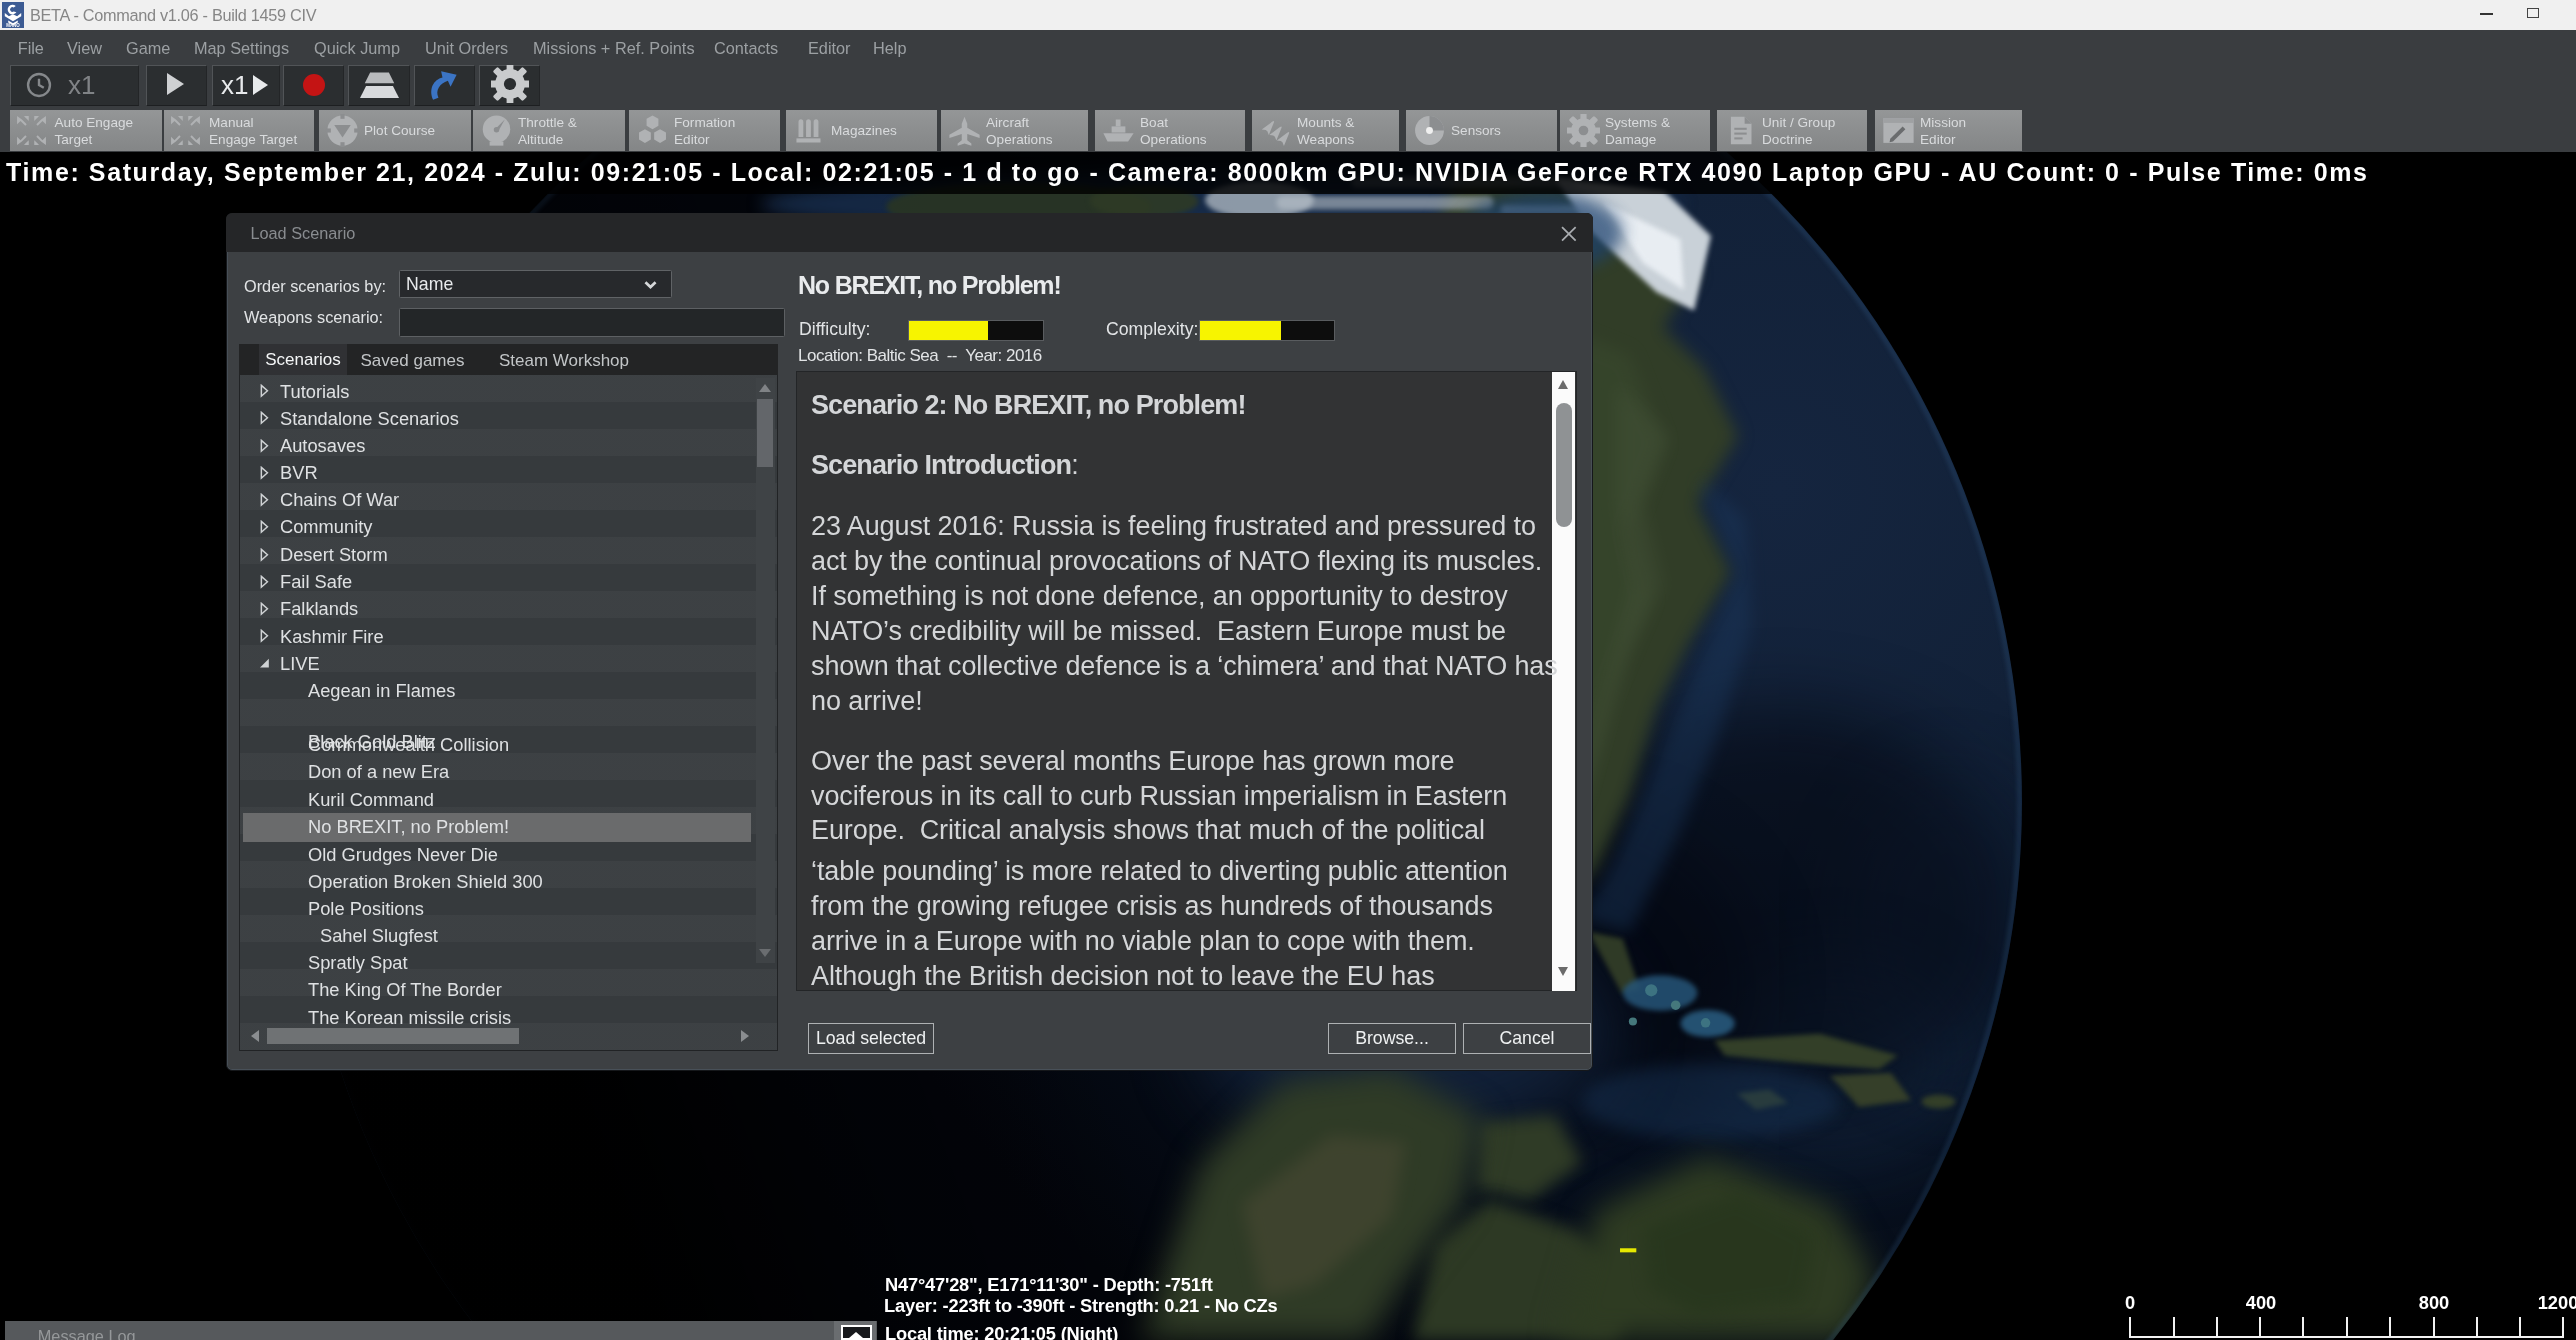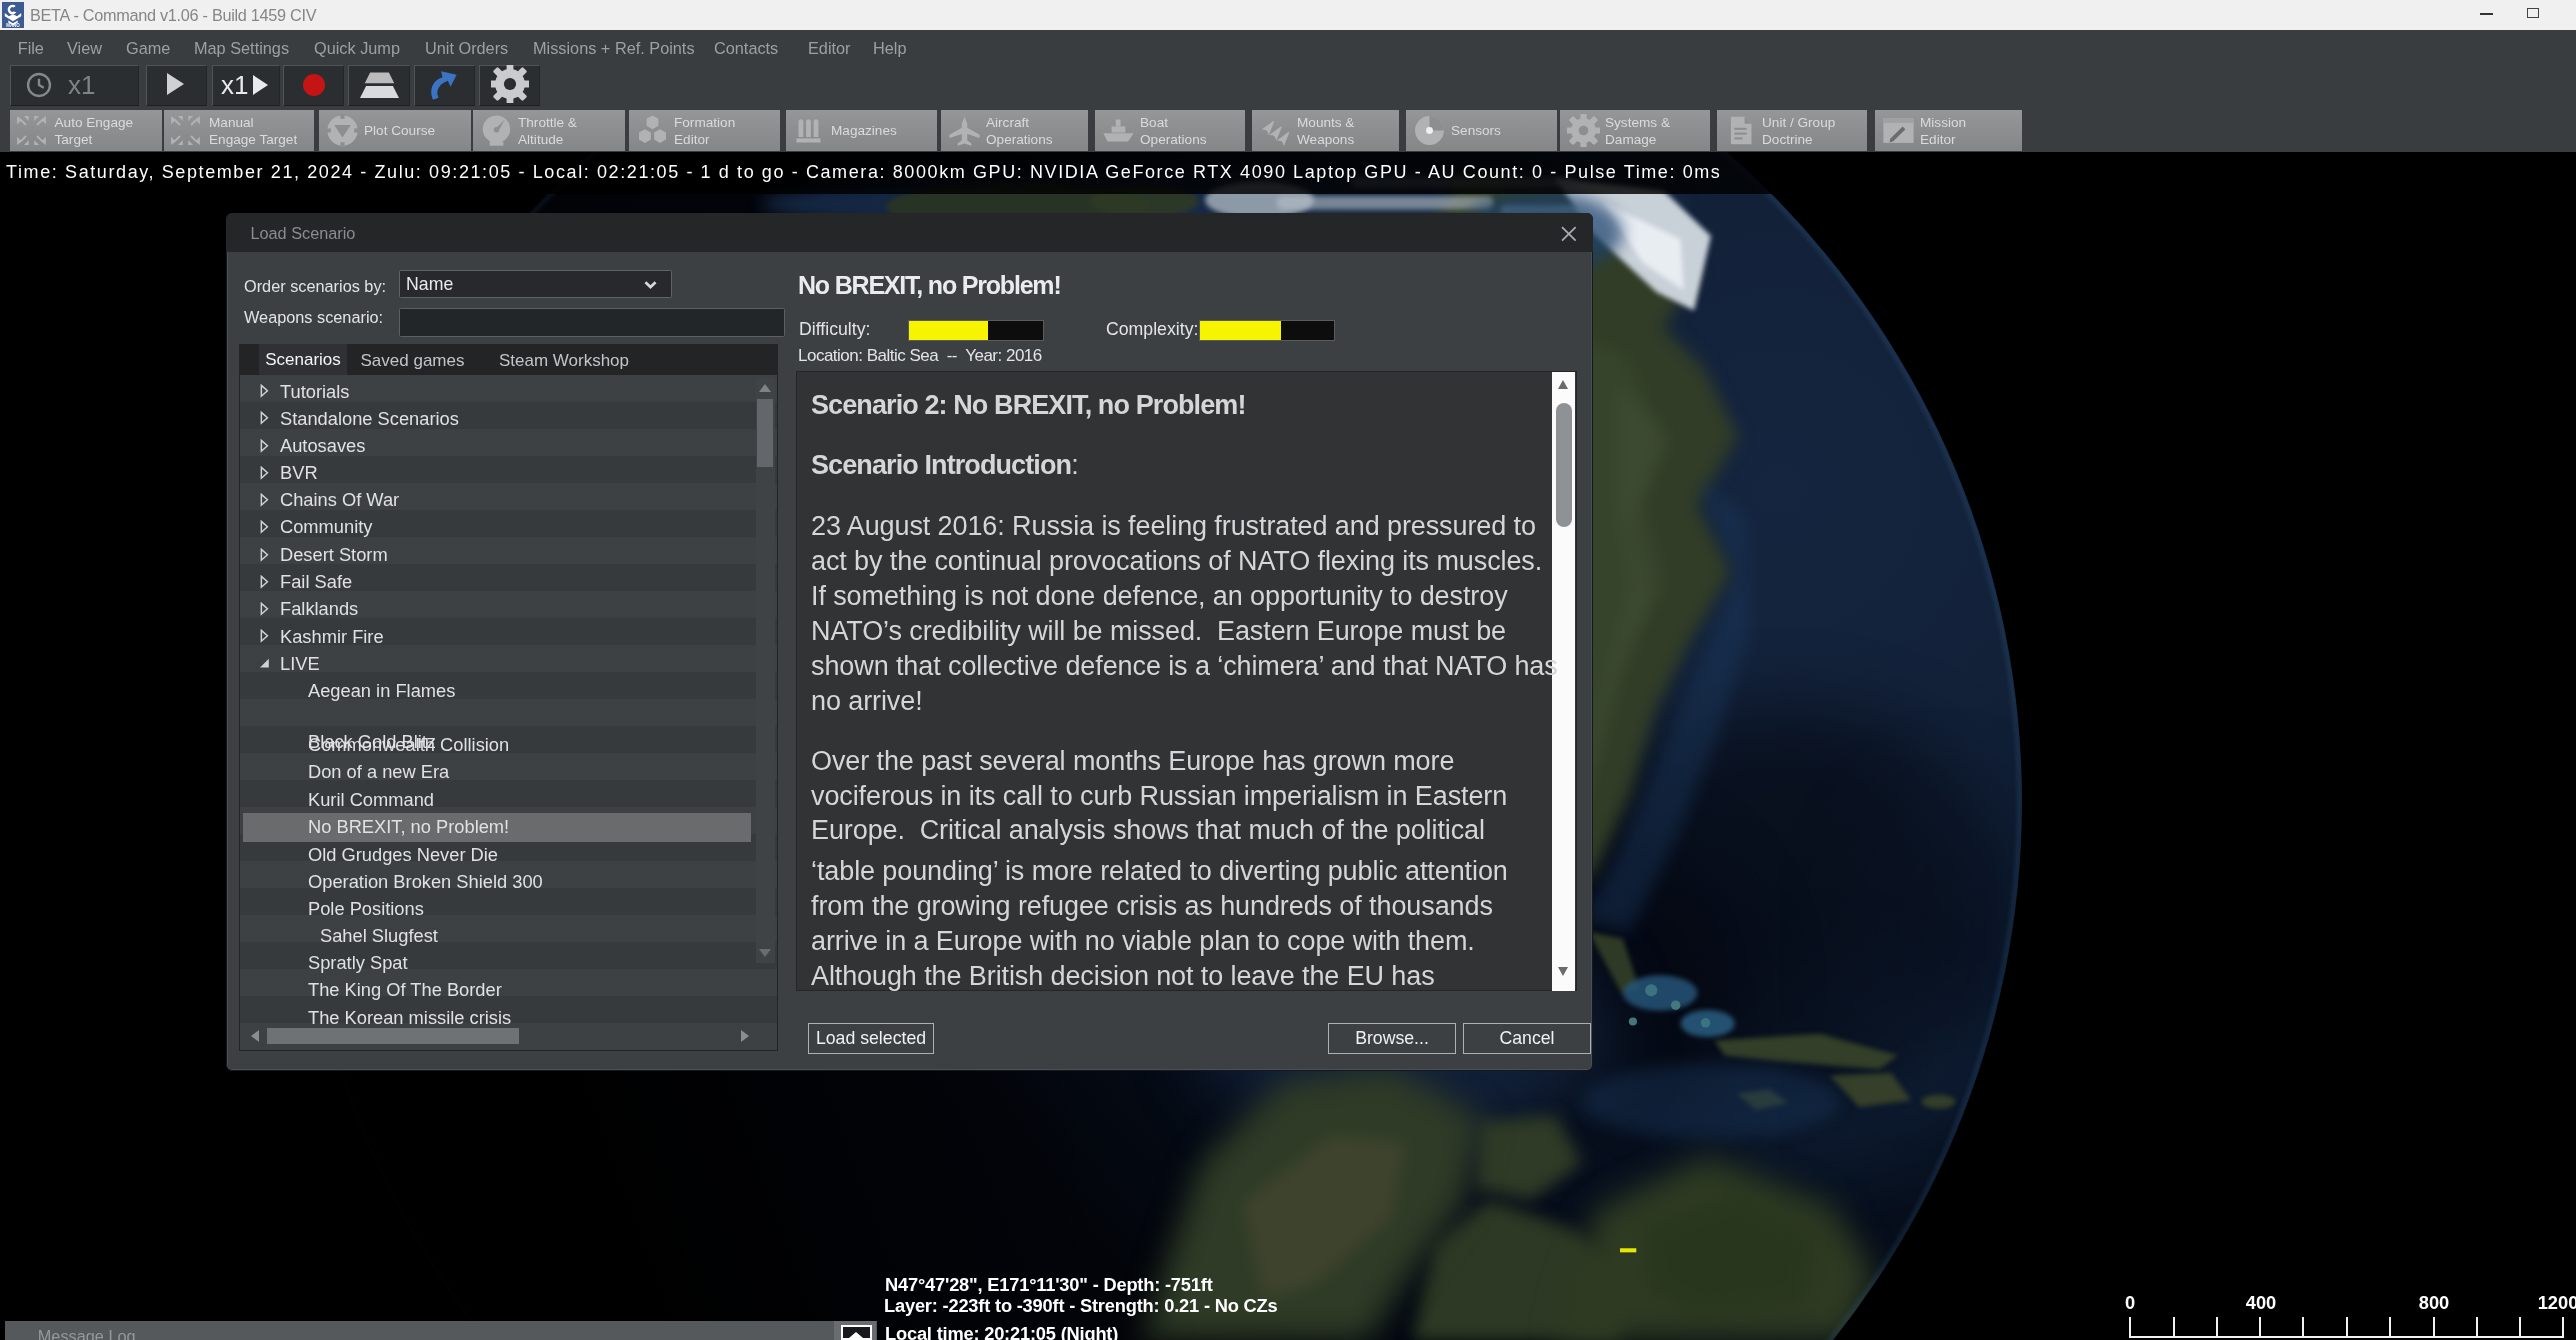--- a/index.html
+++ b/index.html
@@ -8,21 +8,21 @@
 #titletext{left:30px;top:0;height:30px;line-height:31px;font-size:16.3px;color:#868686;letter-spacing:-0.3px}
 #appicon{left:2px;top:2px;width:22px;height:26px;background:#3c5b93;color:#fff;overflow:hidden}
 #menubar{left:0;top:30px;width:2576px;height:122px;background:#3a3d40}
 .menuitem{top:30px;height:20px;line-height:36px;font-size:16.3px;color:#9ca0a3;white-space:nowrap}
 
 .tb1{top:65px;height:41px;background:#2b2e30;border:0.7px solid #515457;border-bottom-color:#1d1f21;border-right-color:#232527}
 
 .tb2{top:110px;height:41px;background:linear-gradient(#949697,#848687);color:#fff;overflow:hidden}
 .tb2 .ic{position:absolute;left:6.8px;top:4.1px;width:33px;height:33px}
 .tb2 .tx{position:absolute;left:45px;top:50%;transform:translateY(-50%);font-size:13.6px;line-height:17.3px;color:#d9dbdd;white-space:nowrap}
-#timebar{left:0;top:151px;width:2120px;height:43px;background:rgba(0,0,0,0.82);color:#fff;font-weight:normal;font-size:18px;line-height:43px;white-space:nowrap;letter-spacing:1.6px}
+#timebar{left:0;top:151px;width:2120px;height:43px;background:rgba(0,0,0,0.82);color:#fff;font-weight:bold;font-size:25px;line-height:43px;white-space:nowrap;letter-spacing:1.6px}
 #timebar span{padding-left:6.1px}
 
 #dlg{left:226px;top:213px;width:1367px;height:858px;background:#3d4043;border-radius:6.1px;border:0.7px solid #15171a;box-shadow:0 0 0 0.7px #4c5660 inset}
 #dlgtitle{left:226px;top:213px;width:1367px;height:39px;background:#252628;border-radius:6.1px 6.1px 0 0;color:#898c90;font-size:16.3px;line-height:41px}
 #dlgtitle span{padding-left:24.4px}
 #dlgx{left:1560px;top:225px;width:17.7px;height:17.7px}
 .lbl{font-size:16.3px;color:#e2e4e6}
 #dd{left:399px;top:270px;width:273px;height:28px;background:#27292c;border:0.7px solid #606366;border-radius:1.4px;color:#e8eaec;font-size:17.7px;line-height:26.5px}
 #dd span{padding-left:6.1px}
 #si{left:399px;top:308px;width:386px;height:28.5px;background:#232628;border:0.7px solid #5d6063;border-radius:1.4px}

